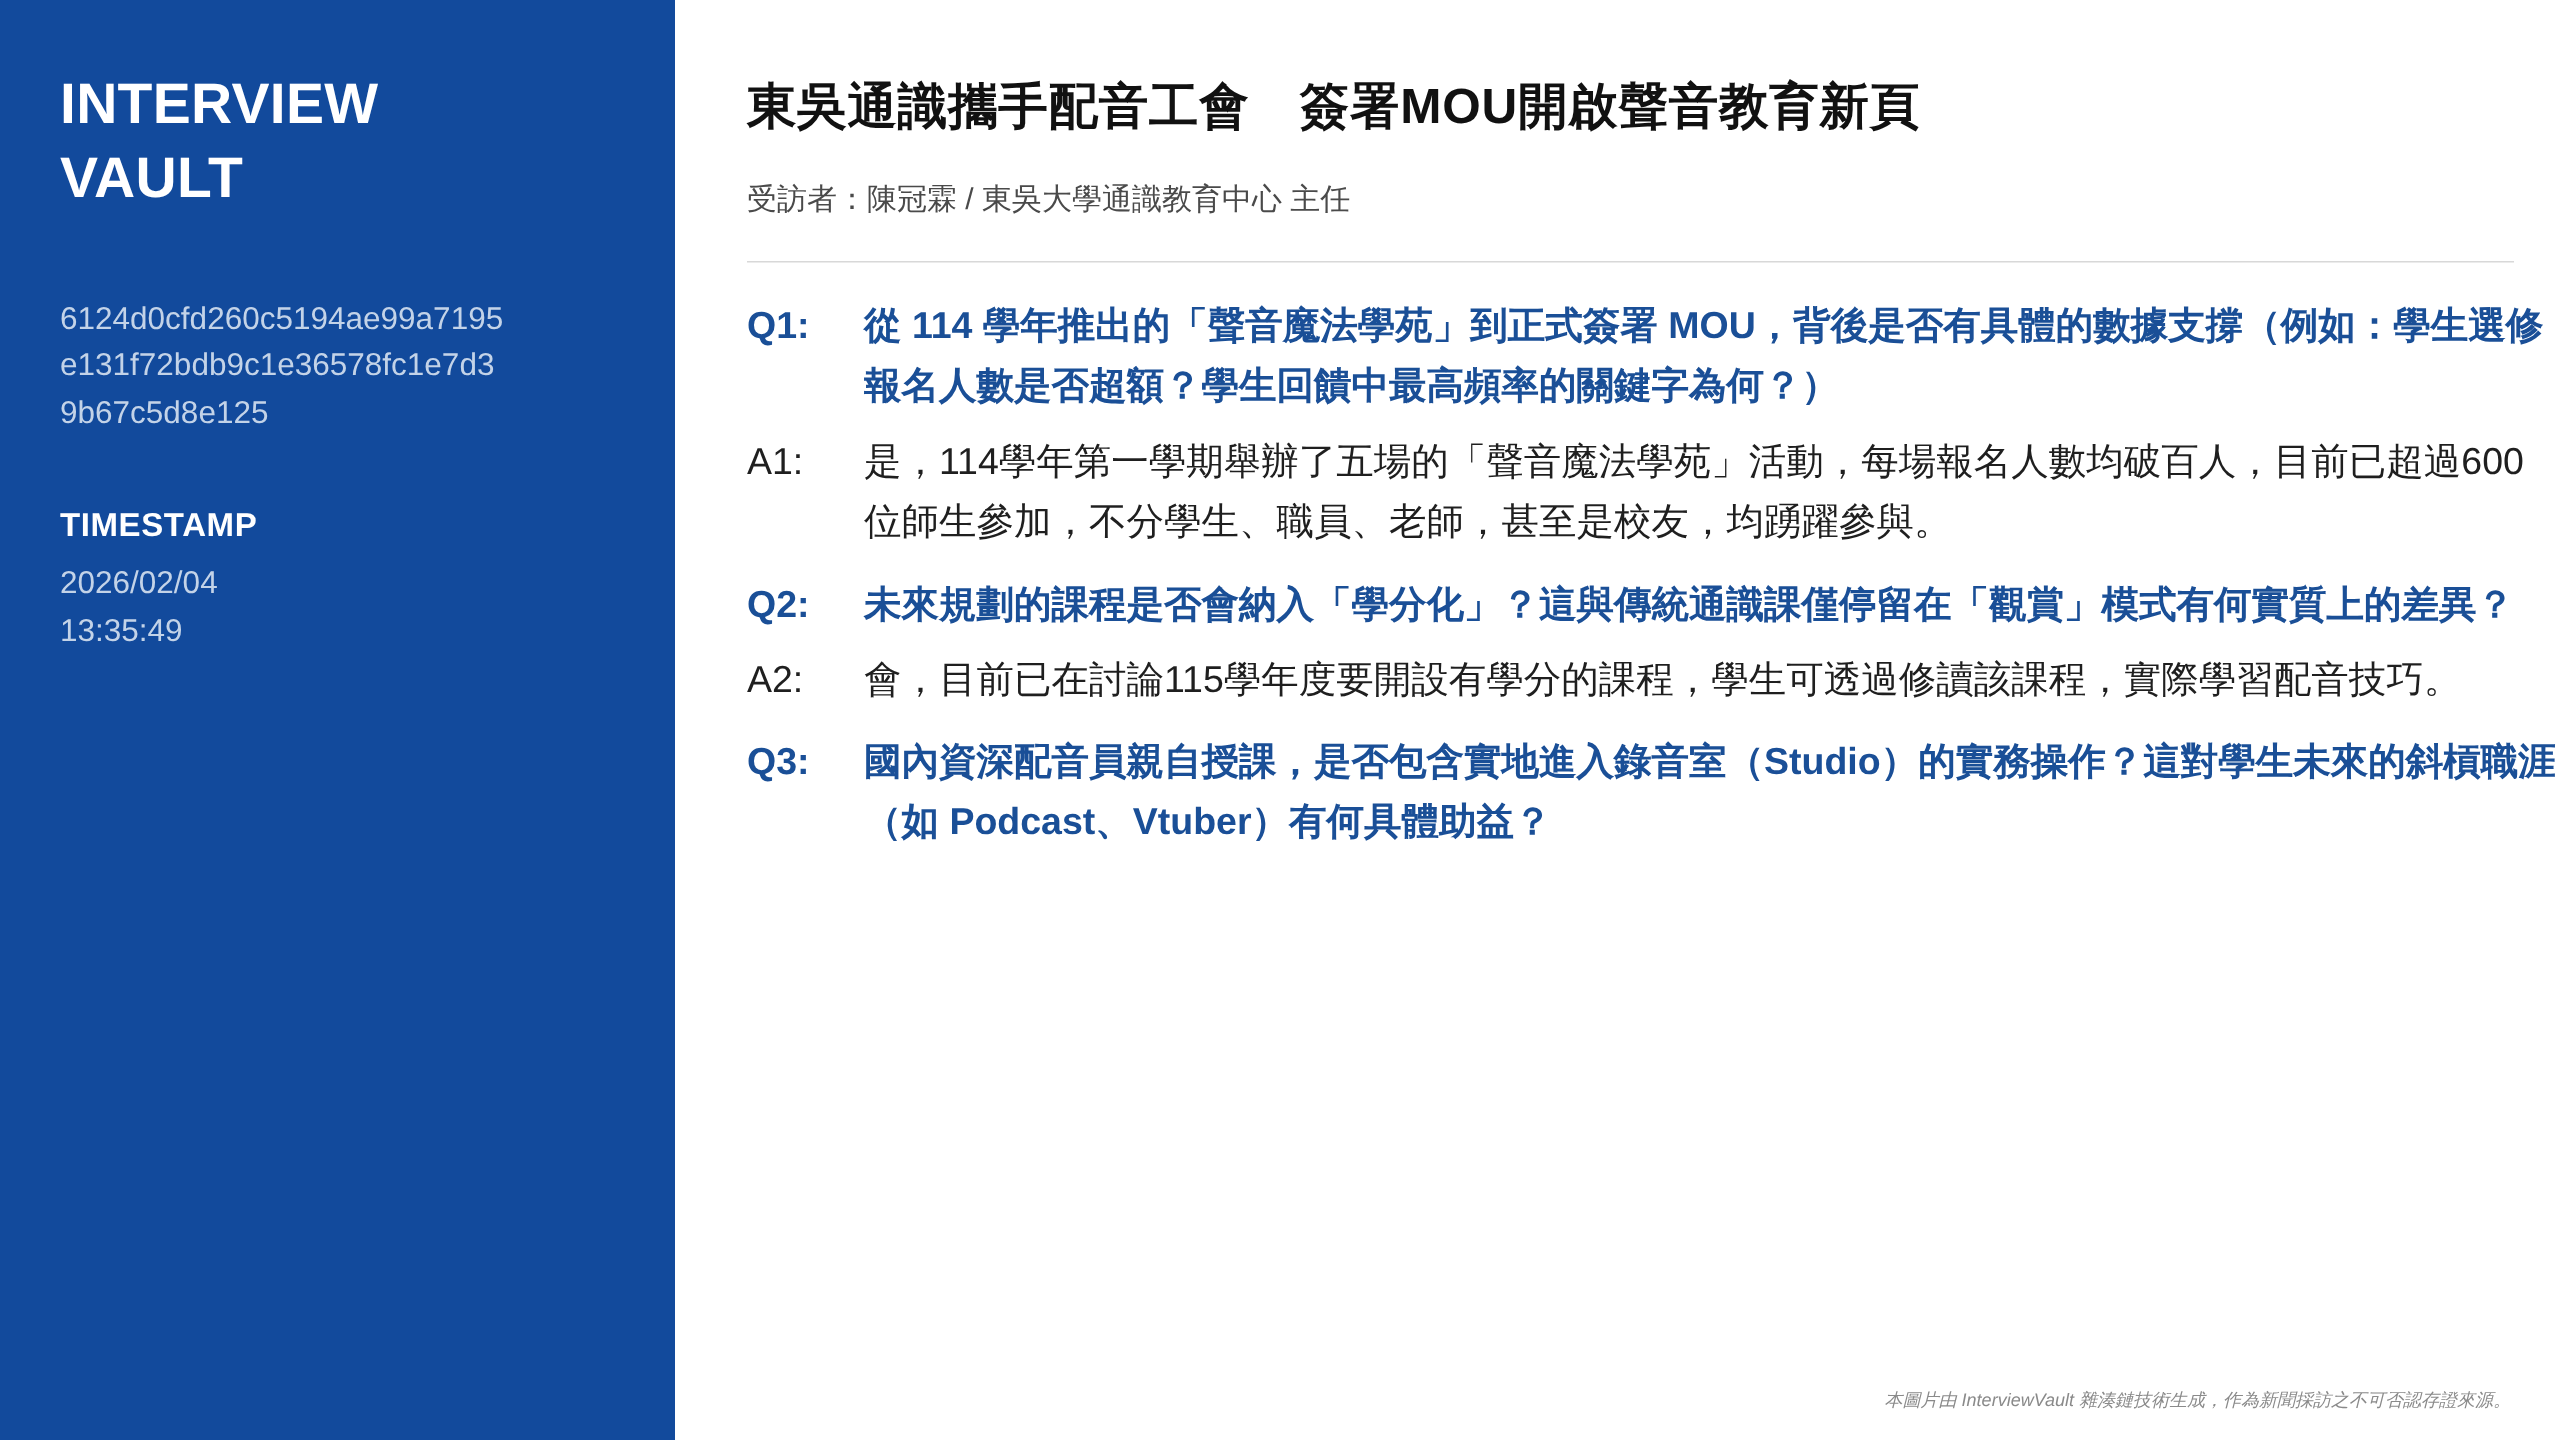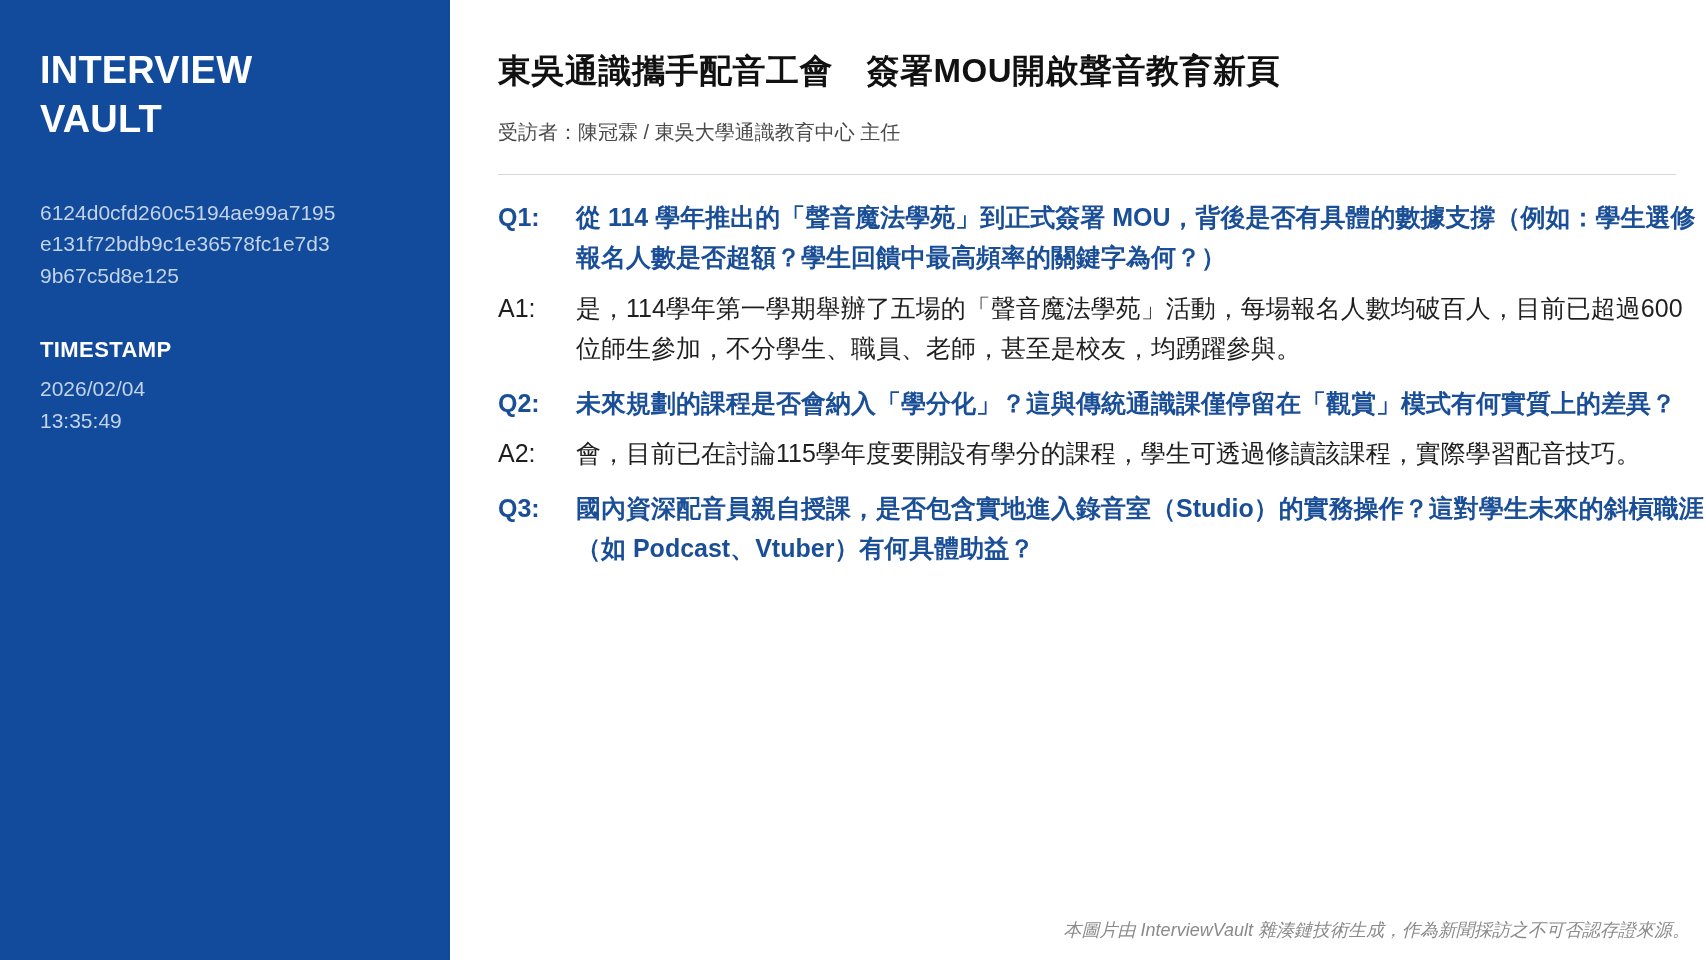--- a/index.html
+++ b/index.html
@@ -131,23 +131,23 @@
   }
   .a-row .qa-text {
     color: #1f1f1f;
     font-weight: normal;
     width: 1010px;
   }
   .q-row .qa-text, .a-row .qa-text { overflow: visible; }
 
   .footer-note {
     position: absolute;
-    right: 16px;
+    right: 32px;
     bottom: 28px;
-    font-size: 18px;
+    font-size: 12px;
     font-style: italic;
     color: #8a8a8a;
     white-space: nowrap;
   }
 </style>
 </head>
 <body>
 
 <div class="page">
 

